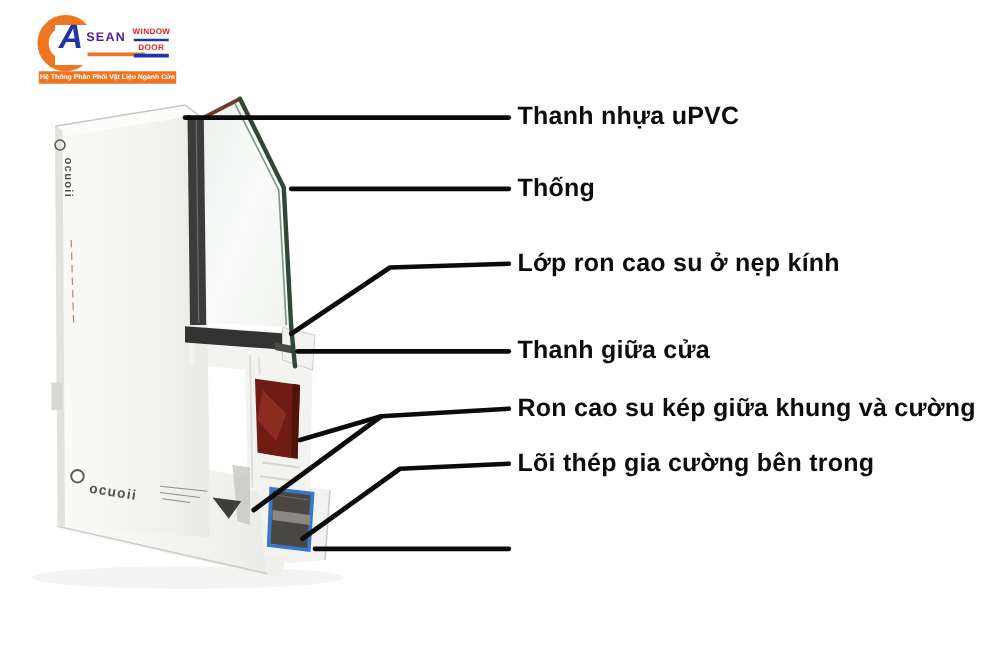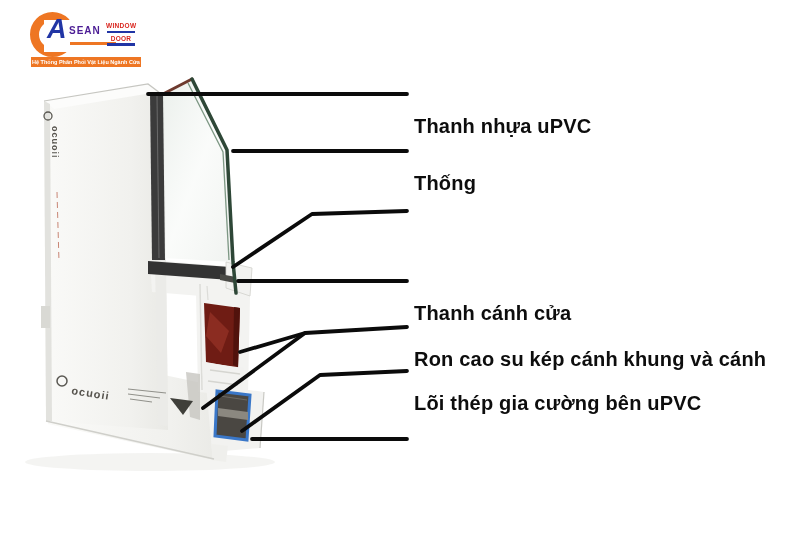--- a/index.html
+++ b/index.html
@@ -5,21 +5,21 @@
   html,body{margin:0;padding:0;background:#ffffff;}
   .stage{
     position:relative;width:800px;height:533px;background:#ffffff;overflow:hidden;
     font-family:"Liberation Sans",sans-serif;
   }
   svg{position:absolute;left:0;top:0;}
 
   
   .label{
     position:absolute;left:414px;transform:translateY(-50%);
-    font-weight:700;font-size:20px;color:#0d0d0d;white-space:nowrap;letter-spacing:.2px;margin-top:32px;
+    font-weight:700;font-size:20px;color:#0d0d0d;white-space:nowrap;letter-spacing:.2px;
   }
   .l1{top:94px;} .l2{top:151px;} .l3{top:211px;} .l4{top:281px;}
   .l5{top:327px;} .l6{top:371px;} .l7{top:439px;}
 
   
   .logo{position:absolute;left:28px;top:10px;width:118px;height:58px;}
   .logo-ring{
     position:absolute;left:2px;top:2px;width:45px;height:45px;border-radius:50%;
     border:9px solid #ee7623;box-sizing:border-box;background:#fff;
   }
@@ -144,17 +144,18 @@
         <div class="logo-stripe"></div>
         <span class="logo-word">DOOR</span>
         <div class="logo-stripe"></div>
       </div>
     </div>
     <div class="logo-tagline">Hệ Thống Phân Phối Vật Liệu Ngành Cửa</div>
   </div>
 
   <div class="label l1">Thanh nhựa uPVC</div>
   <div class="label l2">Thống</div>
-  <div class="label l4">Thanh cánh cửa</div>
-  <div class="label l5">Ron cao su kép cánh khung và cánh</div>
-  <div class="label l6">Lõi thép gia cường bên uPVC</div>
+  <div class="label l3">Lớp ron cao su ở nẹp kính</div>
+  <div class="label l4">Thanh giữa cửa</div>
+  <div class="label l5">Ron cao su kép giữa khung và cường</div>
+  <div class="label l6">Lõi thép gia cường bên trong</div>
 
 </div>
 
 </body></html>

